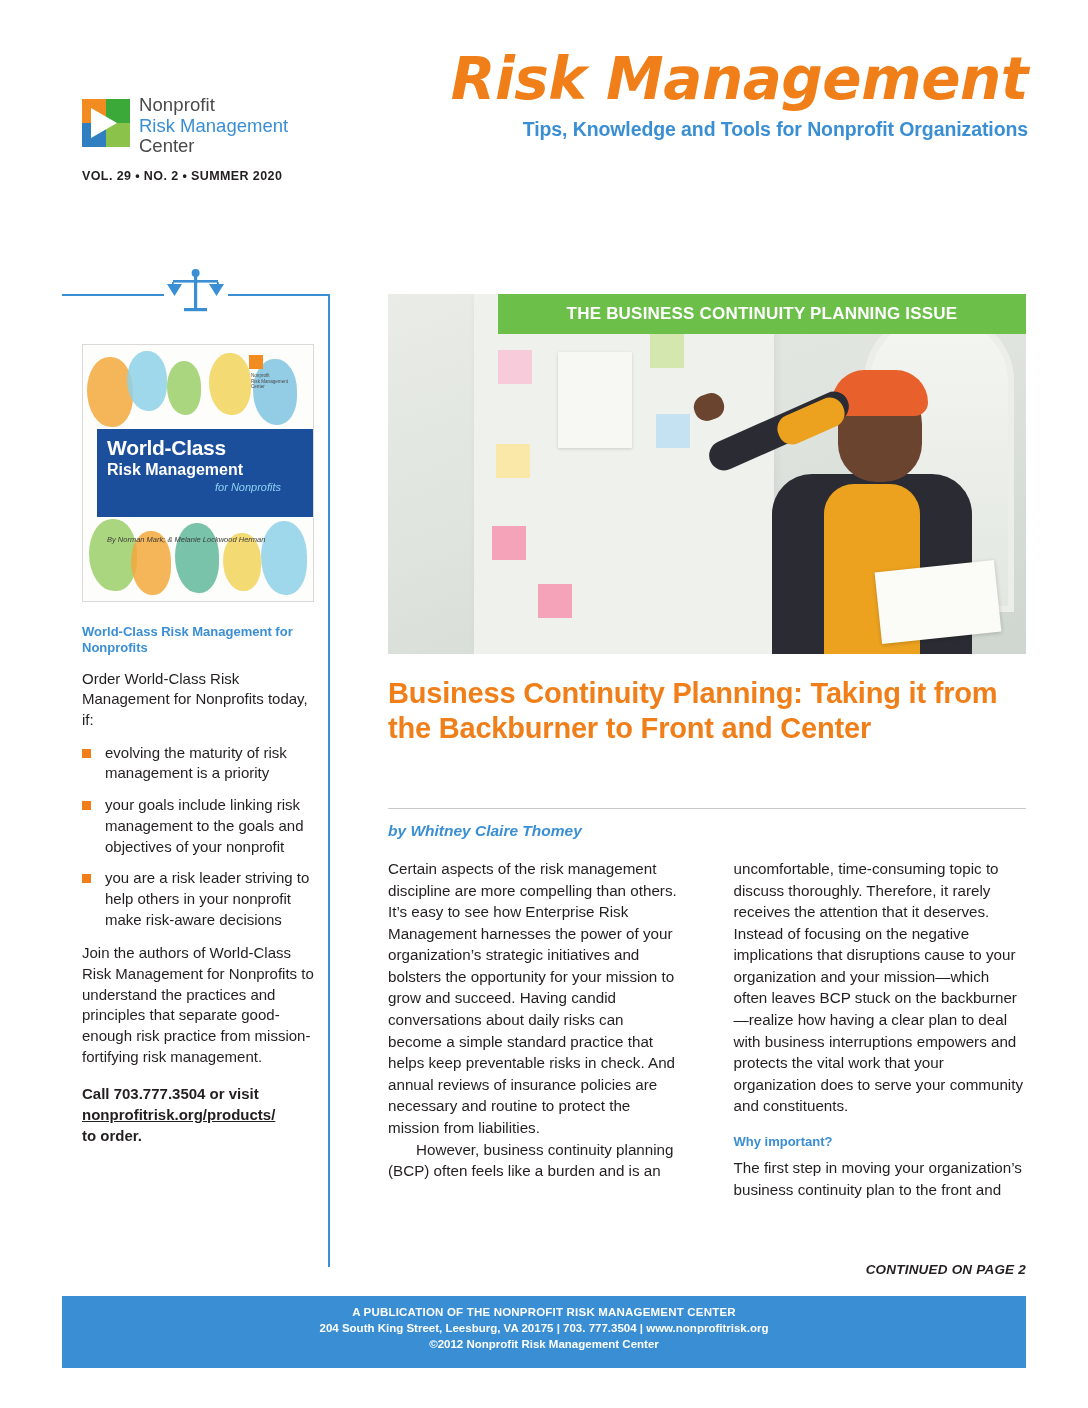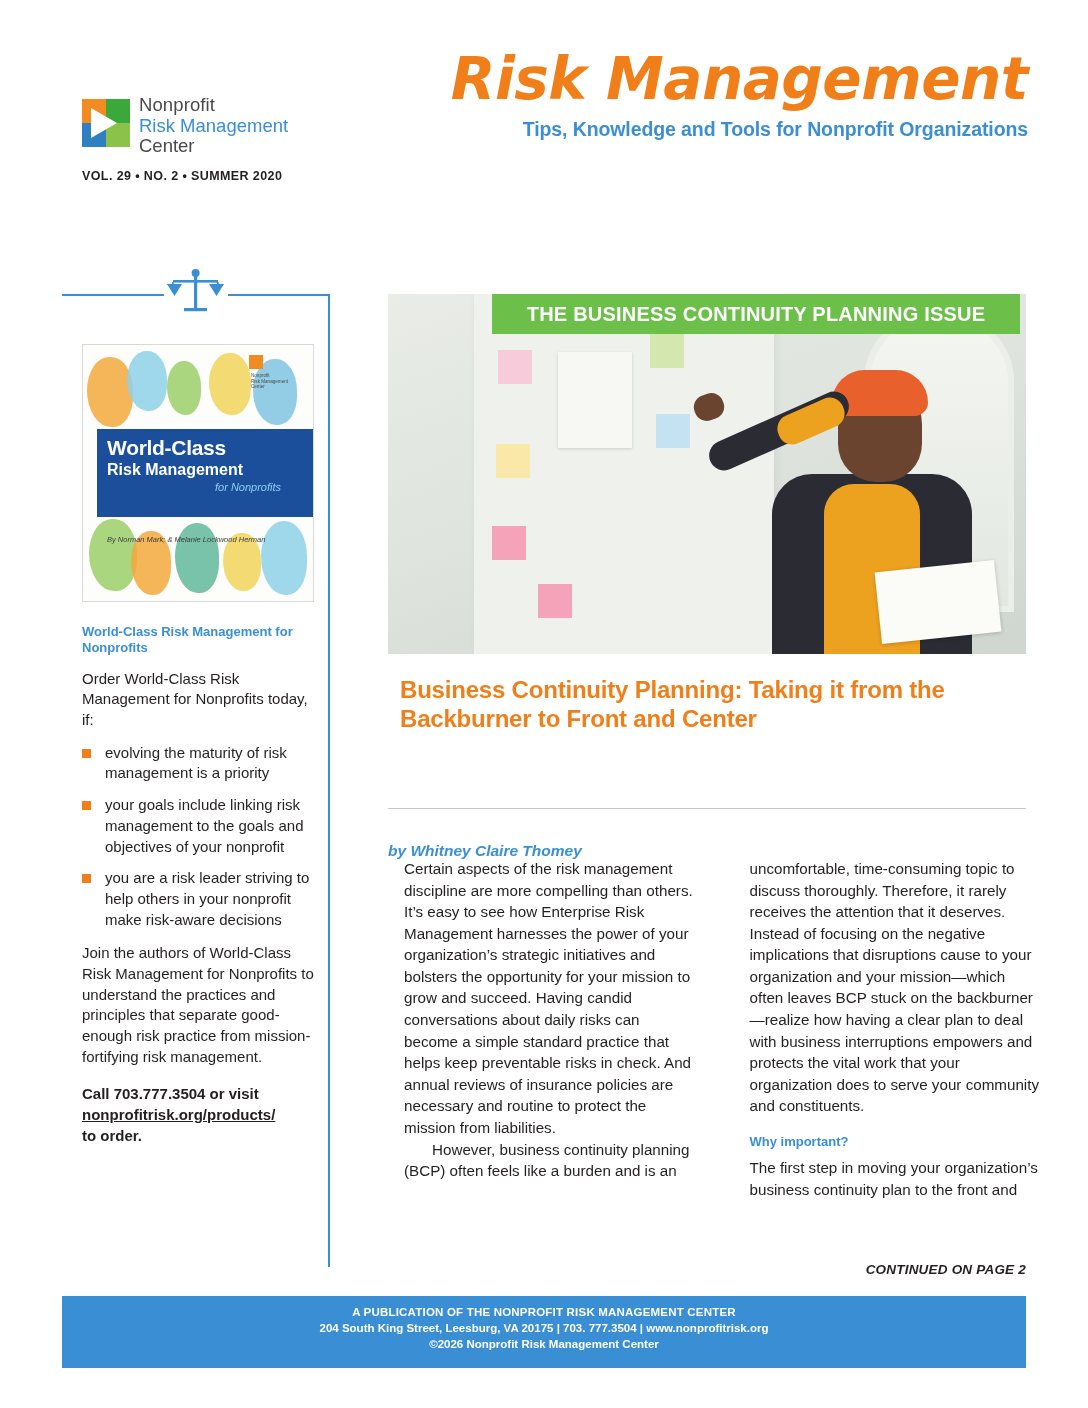--- a/index.html
+++ b/index.html
@@ -73,22 +73,22 @@
   .sb-p { margin-top:13px; font-size:15px; line-height:1.38; color:#231f20; }
   .sb-list { margin:12px 0 0 0; padding:0; list-style:none; }
   .sb-list li { position:relative; padding-left:23px; margin-bottom:11px; font-size:15px; line-height:1.38; }
   .sb-list li .bullet { position:absolute; left:0; top:6px; width:9px; height:9px; background:#f07f1a; }
   .sb-cta { margin-top:16px; font-size:15px; font-weight:bold; line-height:1.4; }
   .sb-cta a { color:#231f20; text-decoration:underline; }
 
   
   .main { position:absolute; left:388px; top:294px; width:638px; }
   .banner {
-    position:absolute; left:104px; top:0; width:528px; height:40px; background:#6cc04a;
-    color:#ffffff; font-weight:bold; font-size:20px; letter-spacing:.2px;
+    position:absolute; left:110px; top:0; width:528px; height:40px; background:#6cc04a;
+    color:#ffffff; font-weight:bold; font-size:17px; letter-spacing:.2px;
     display:flex; align-items:center; justify-content:center; z-index:3;
   }
   .hero {
     position:absolute; left:0; top:0; width:638px; height:360px; overflow:hidden; background:#cfd6d3;
   }
   .hero .wall { position:absolute; inset:0; background:linear-gradient(160deg,#e9ece7 0%,#dfe4de 45%,#cfd6cf 100%); }
   .hero .window { position:absolute; right:12px; top:18px; width:150px; height:300px; border-radius:70px 70px 0 0; background:linear-gradient(180deg,#f4f6f2,#e2e7e0); box-shadow:inset 0 0 0 6px #eceee9; }
   .hero .board { position:absolute; left:86px; top:0; width:300px; height:360px; background:#eff1ec; box-shadow:2px 0 8px rgba(0,0,0,.06); }
   .hero .note { position:absolute; width:34px; height:34px; opacity:.9; }
   .hero .paper { position:absolute; left:170px; top:58px; width:74px; height:96px; background:#f7f7f3; box-shadow:0 1px 3px rgba(0,0,0,.15); }
@@ -96,27 +96,27 @@
   .hero .torso { position:absolute; left:44px; top:120px; width:200px; height:190px; background:#2b2b33; border-radius:40px 40px 0 0; }
   .hero .blouse { position:absolute; left:96px; top:130px; width:96px; height:180px; background:#eda21f; border-radius:30px 30px 0 0; }
   .hero .head { position:absolute; left:110px; top:28px; width:84px; height:100px; background:#6b4430; border-radius:44px 44px 40px 40px; }
   .hero .hair { position:absolute; left:104px; top:16px; width:96px; height:46px; background:#e8602c; border-radius:48px 48px 20px 20px; }
   .hero .arm { position:absolute; left:-24px; top:62px; width:150px; height:30px; background:#2b2b33; transform:rotate(-24deg); border-radius:16px; }
   .hero .sleeve { position:absolute; left:48px; top:52px; width:70px; height:30px; background:#eda21f; transform:rotate(-24deg); border-radius:14px; }
   .hero .hand { position:absolute; left:-34px; top:40px; width:30px; height:26px; background:#6b4430; border-radius:12px; transform:rotate(-20deg); }
   .hero .sheet { position:absolute; left:150px; top:212px; width:120px; height:72px; background:#fbfbf8; transform:rotate(-6deg); box-shadow:0 1px 4px rgba(0,0,0,.2); }
 
   .headline {
-    position:absolute; left:12px; top:382px; width:638px;
-    color:#f07f1a; font-weight:bold; font-size:24px; line-height:1.2; letter-spacing:-.2px;
+    position:absolute; left:0; top:382px; width:638px;
+    color:#f07f1a; font-weight:bold; font-size:29px; line-height:1.2; letter-spacing:-.2px;
   }
   .hl-rule { position:absolute; left:0; top:514px; width:638px; height:1px; background:#c9c9c9; }
-  .byline { position:absolute; left:0; top:528px; color:#3a8fd4; font-style:italic; font-weight:bold; font-size:15.5px;margin-top:20px; }
-
-  .cols { position:absolute; left:16px; top:564px; width:638px; height:400px; display:flex; gap:53px; }
+  .byline { position:absolute; left:0; top:528px; color:#3a8fd4; font-style:italic; font-weight:bold; font-size:15.5px; }
+
+  .cols { position:absolute; left:0; top:564px; width:638px; height:400px; display:flex; gap:53px; }
   .col { width:300px; font-size:15.2px; line-height:1.42; color:#231f20; }
   .col p { margin:0 0 0 0; }
   .col p + p { margin-top:0; text-indent:28px; }
   .subhead { color:#3a8fd4; font-weight:bold; font-size:13px; margin:16px 0 6px 0; }
   .continued { position:absolute; right:0; top:968px; font-style:italic; font-weight:bold; font-size:13.5px; color:#231f20; letter-spacing:.2px; }
 
   
   .footer {
     position:absolute; left:62px; top:1296px; width:964px; height:72px; background:#3a8fd4;
     color:#ffffff; text-align:center; padding-top:10px;
@@ -260,16 +260,16 @@
         <p>The first step in moving your organization’s business continuity plan to the front and</p>
       </div>
     </div>
 
     <div class="continued">CONTINUED ON PAGE 2</div>
   </div>
 
   <div class="footer">
     <div class="f1">A PUBLICATION OF THE NONPROFIT RISK MANAGEMENT CENTER</div>
     <div class="f2">204 South King Street, Leesburg, VA 20175 | 703. 777.3504 | www.nonprofitrisk.org</div>
-    <div class="f3">©2026 Nonprofit Risk Management Center</div>
+    <div class="f3">©2012 Nonprofit Risk Management Center</div>
   </div>
 
 </div>
 
 </body></html>

